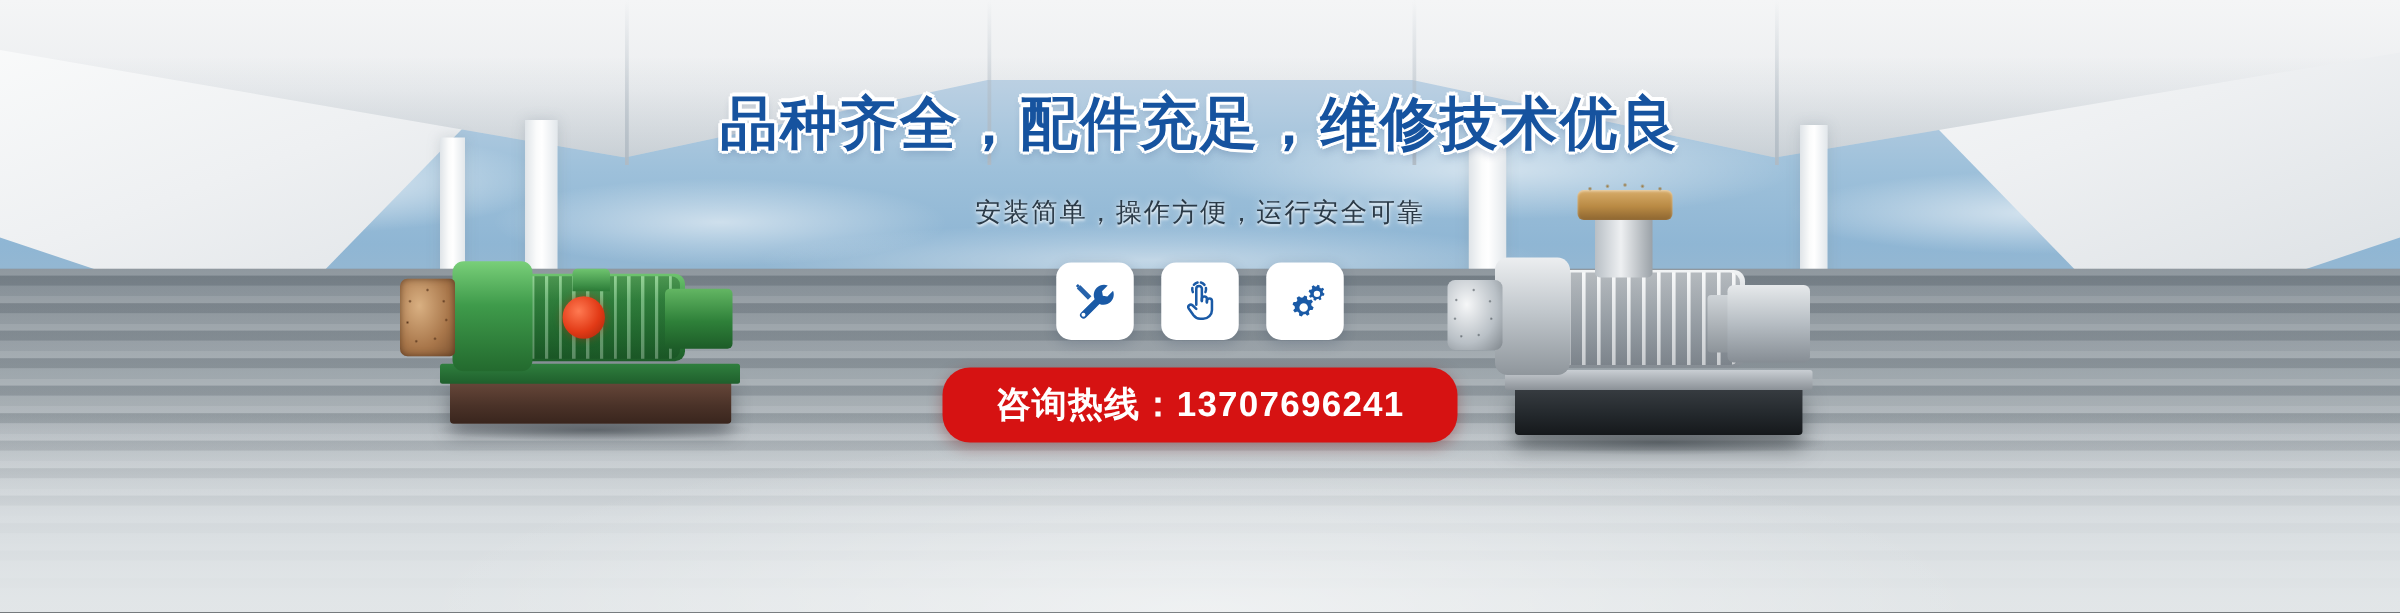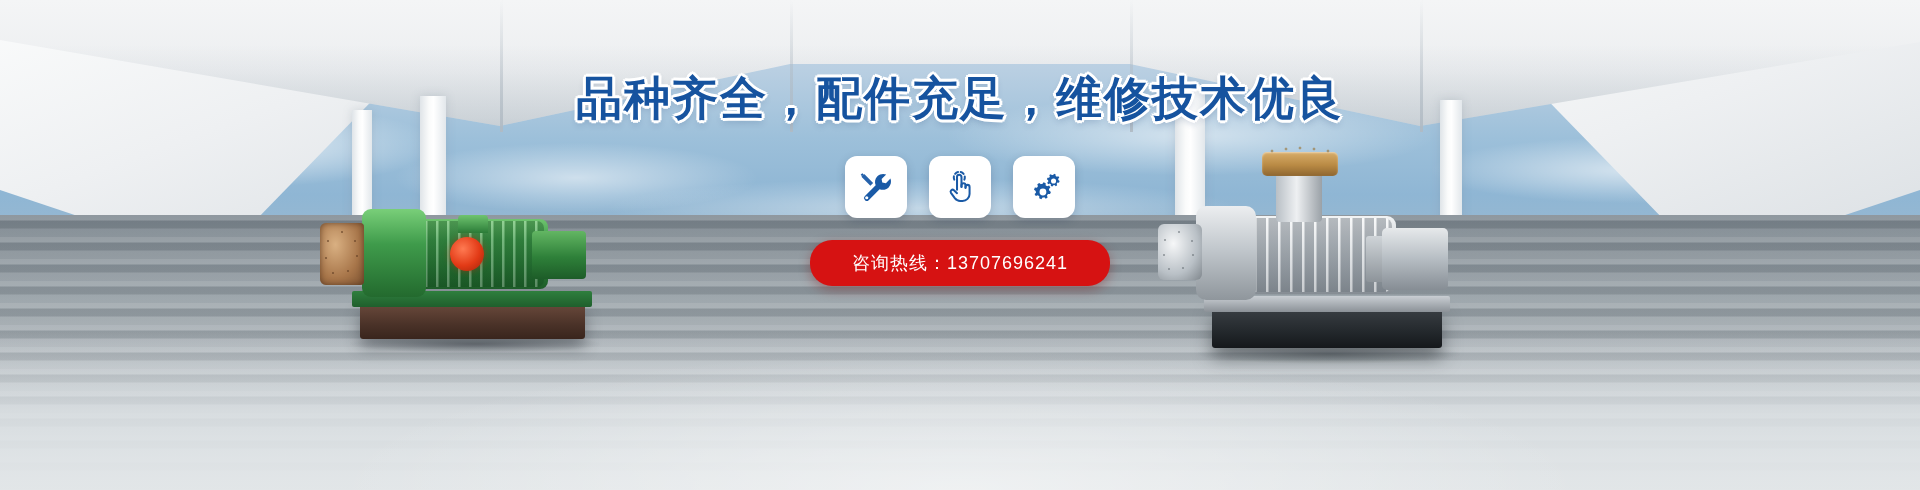--- a/index.html
+++ b/index.html
@@ -285,22 +285,22 @@
     box-shadow:0 3px 10px rgba(40,60,85,.22);
   }
   .icon-tile svg{display:block;}
 
   .hotline{
     margin-top:22px;
     background:#d61212;
     color:#ffffff;
     border-radius:22px;
     padding:11px 42px;
-    font-size:18px;
-    font-weight:normal;
+    font-size:28px;
+    font-weight:bold;
     letter-spacing:1px;
     white-space:nowrap;
     box-shadow:0 4px 12px rgba(120,12,12,.35);
   }
 </style>
 </head>
 <body>
 
 <div class="banner">
 
@@ -355,20 +355,21 @@
     <div class="pr-top-bolts"></div>
     <div class="pr-inlet"></div>
     <div class="pr-inlet-dots"></div>
   </div>
 
   <div class="content">
 
     <div class="headline">品种齐全，配件充足，维修技术优良</div>
 
 
+    <div class="sub-cn">安装简单，操作方便，运行安全可靠</div>
 
     <div class="icon-row">
 
       <div class="icon-tile">
         <span>
           <svg width="34" height="34" viewBox="0 0 32 32" fill="#1a5aa6">
             <path d="M25.6 4.2c-2.8-1.1-6.1-.5-8.3 1.7-2.3 2.3-2.8 5.7-1.6 8.5L5.4 24.7a2.4 2.4 0 0 0 0 3.4l.3.3a2.4 2.4 0 0 0 3.4 0L19.4 18c2.8 1.2 6.2.7 8.5-1.6 2.2-2.2 2.8-5.5 1.7-8.3l-4.3 4.3-3.4-.6-.6-3.4 4.3-4.2z"></path>
             <path d="M4.6 4.1 2.3 6.4l8.4 8.4 2.6-2.6-8.1-8.1a.9.9 0 0 0-.6 0z" opacity=".95"></path>
             <path d="M3.1 3 1.6 4.5l1.3 1.3L4.4 4.3 3.1 3z"></path>
             <path d="M14.2 16.6 6.3 24.5l3 3 7.9-7.9-3-3z" opacity=".9"></path>

